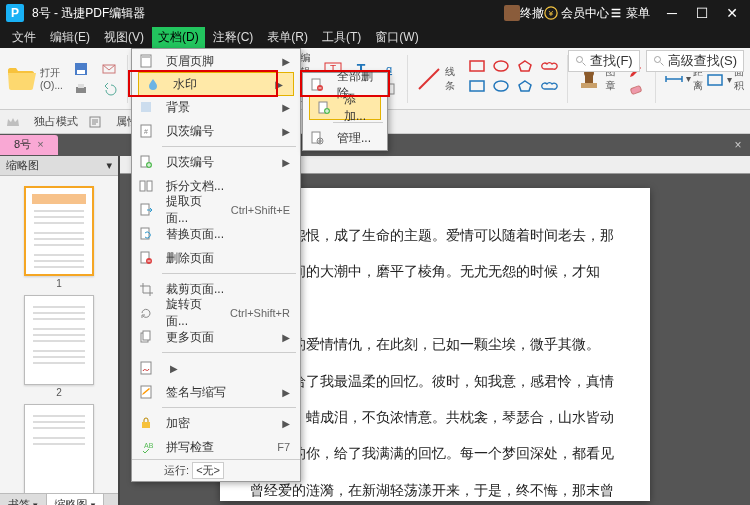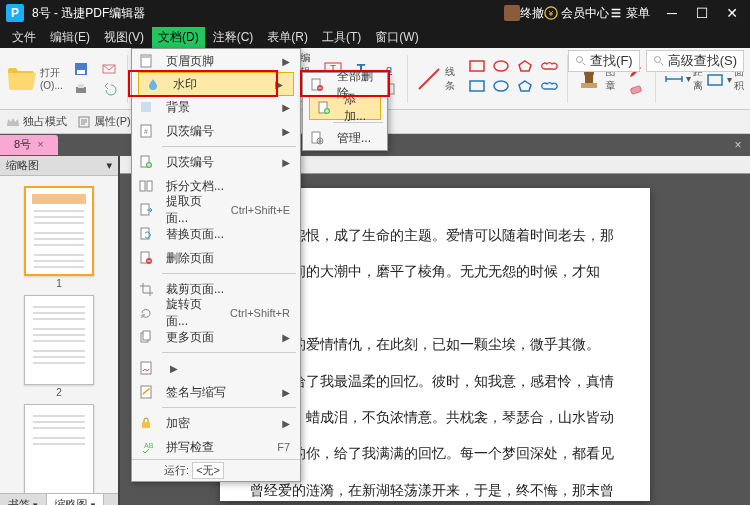--- a/index.html
+++ b/index.html
@@ -18,21 +18,21 @@
   .menubar .mitem.active { background:#22c55e; color:#000; }
   .toolbar { height:62px; background:#f5f5f5; border-bottom:1px solid #ccc; display:flex; padding:4px 6px; gap:8px; align-items:center; position:relative;}
   .toolbar .group { display:flex; flex-direction:row; align-items:center; gap:2px; font-size:10px; color:#555; }
   .toolbar .bigicon { width:32px; height:32px; display:flex; align-items:center; justify-content:center; }
   .toolbar .dualrow { display:flex; flex-direction:column; gap:2px;}
   .toolbar .dualrow .smicon { width:20px; height:18px; display:flex; align-items:center; justify-content:center;}
   .toolbar .sep { width:1px; height:48px; background:#ddd; }
   .toolbar-right { position:absolute; right:6px; top:2px; display:flex; align-items:center; gap:6px; font-size:13px;}
   .toolbar-right .srch { display:flex; align-items:center; gap:3px; border:1px solid #ccc; padding:1px 6px; background:#fff; cursor:pointer;}
   .subbar { height:24px; background:#f0f0f0; border-bottom:1px solid #ccc; display:flex; align-items:center; padding:0 6px; gap:10px; font-size:11px;}
-  .subbar .sitem { display:flex; align-items:center; gap:3px; cursor:pointer; color:#444;}
+  .subbar .sitem { display:flex; align-items:center; gap:14px; cursor:pointer; color:#444;}
   .tabbar { height:22px; background:#555; display:flex; align-items:center; padding:0 0; }
   .tabbar .tab { background:#f9a8d4; height:20px; padding:2px 14px; font-size:11px; color:#333; border-top-right-radius:3px;}
   .tabbar .close { margin-left:6px; color:#666; cursor:pointer;}
   .main { display:flex; height:359px; }
   .sidebar { width:120px; background:#eee; border-right:2px solid #444; display:flex; flex-direction:column; }
   .sidebar-head { height:20px; background:#ddd; border-bottom:1px solid #bbb; font-size:11px; padding:3px 6px; display:flex; align-items:center; justify-content:space-between;}
   .thumbs { flex:1; overflow:auto; background:#f4f4f4; padding:10px 0; display:flex; flex-direction:column; align-items:center; gap:6px;}
   .thumb-wrap { display:flex; flex-direction:column; align-items:center; gap:2px;}
   .thumb { width:70px; height:90px; background:#fff; border:1px solid #bbb; box-shadow:0 1px 2px rgba(0,0,0,.15); position:relative;}
   .thumb.sel { border:2px solid #f5a623;}

